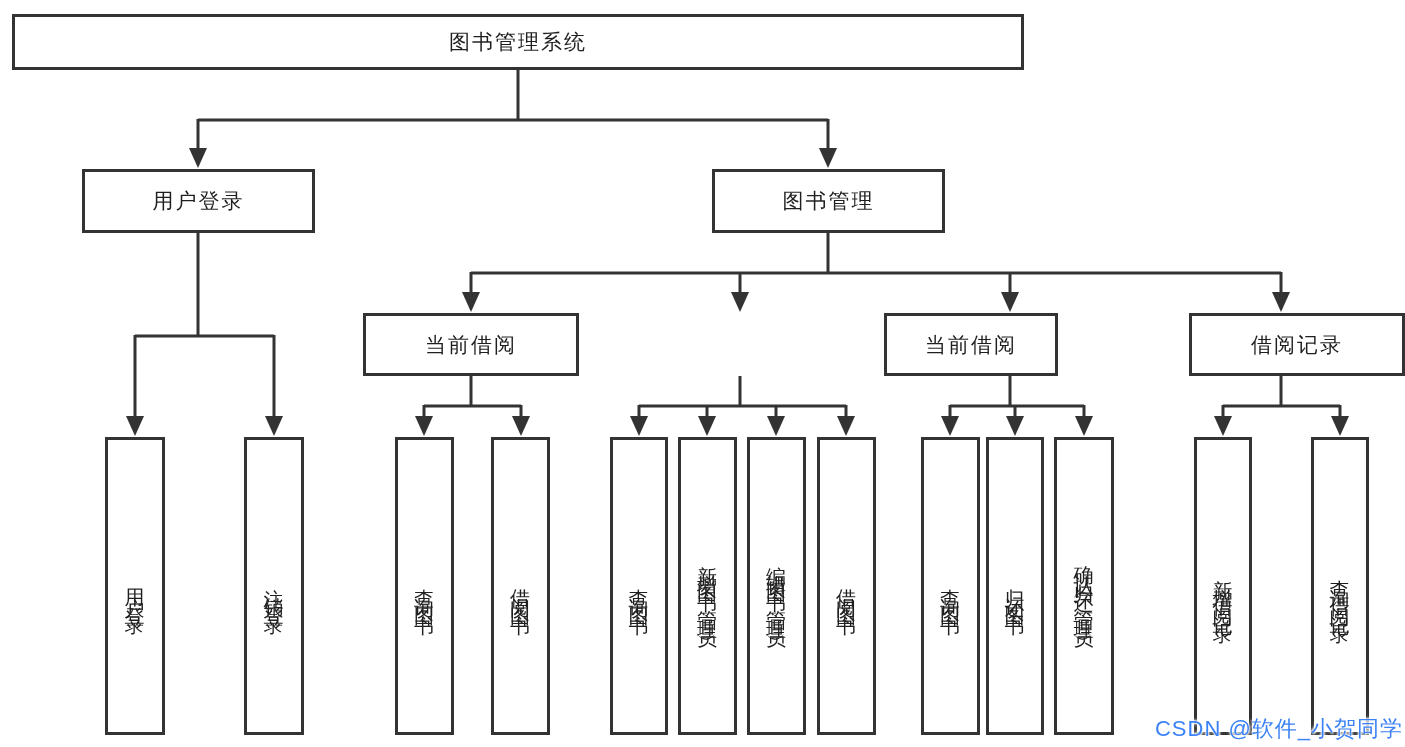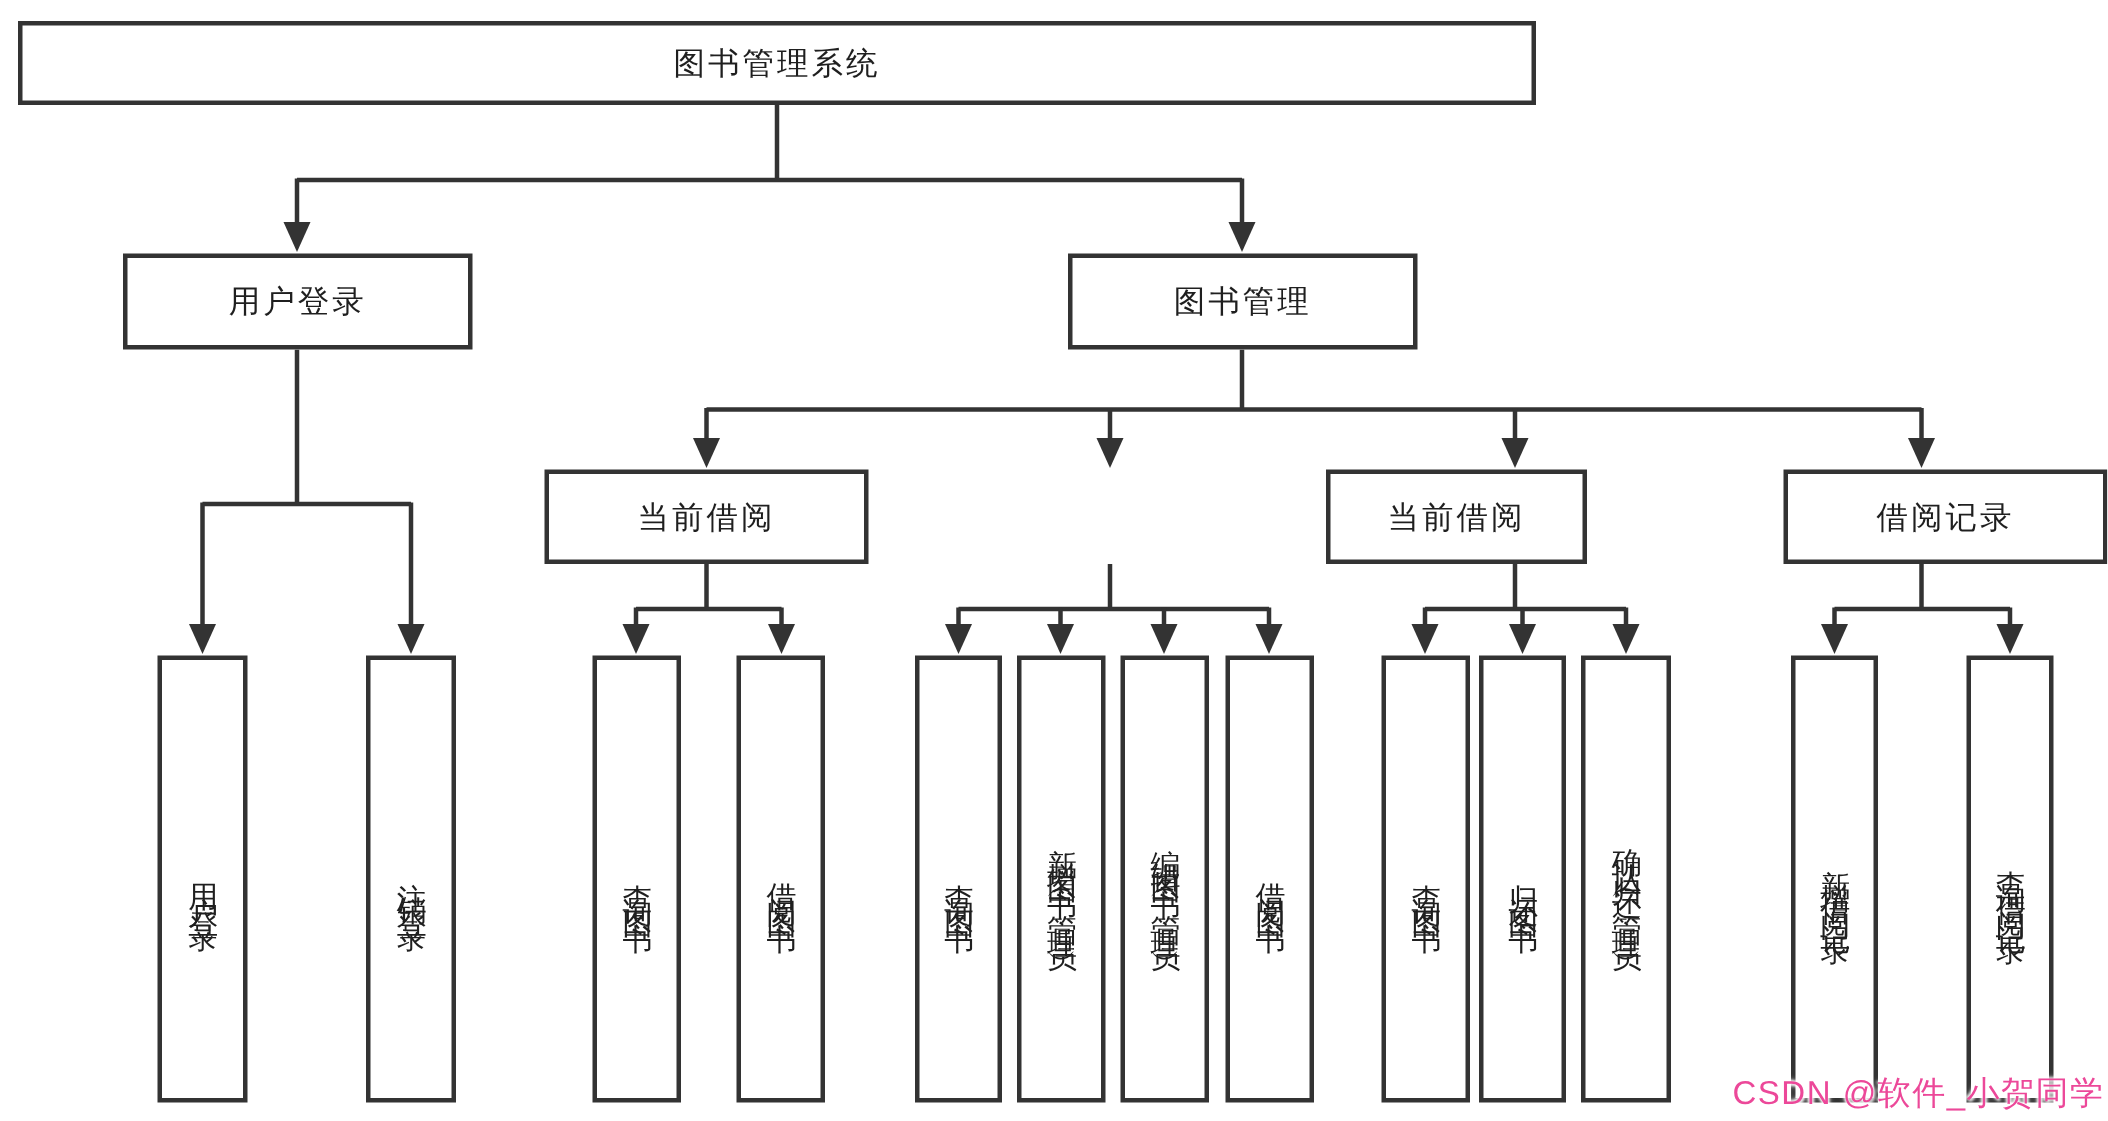--- a/index.html
+++ b/index.html
@@ -13,21 +13,21 @@
     display:flex;align-items:center;justify-content:center;z-index:1;
   }
   .node .lbl{font-size:21px;letter-spacing:2px;white-space:nowrap;}
   .leaf .lbl{
     writing-mode:vertical-rl;text-orientation:mixed;
     font-size:20px;letter-spacing:9px;white-space:normal;line-height:1;
     padding-top:9px; 
   }
   .watermark{
     position:absolute;right:2px;bottom:3px;z-index:5;
-    font-size:22px;letter-spacing:1px;color:#ec4899;
+    font-size:22px;letter-spacing:1px;color:#3b82f6;
     text-shadow:0 0 2px #ffffff,0 0 4px #ffffff,1px 1px 2px #ffffff,-1px -1px 2px #ffffff;
     white-space:nowrap;
   }
 </style>
 </head>
 <body>
 
 <div class="canvas">
 
   <svg class="connectors" width="1405" height="747" viewBox="0 0 1405 747" aria-hidden="true">

